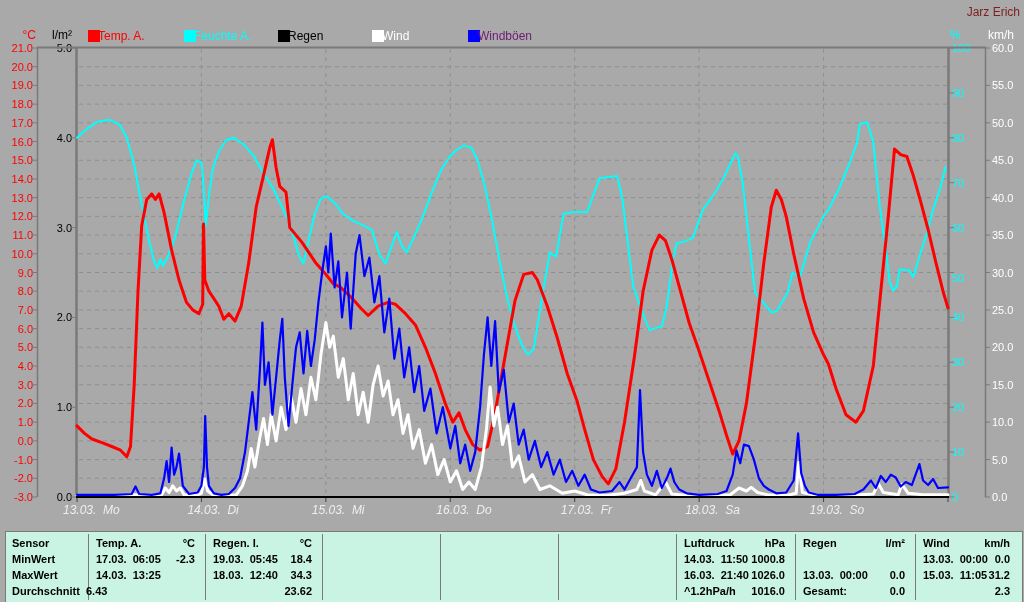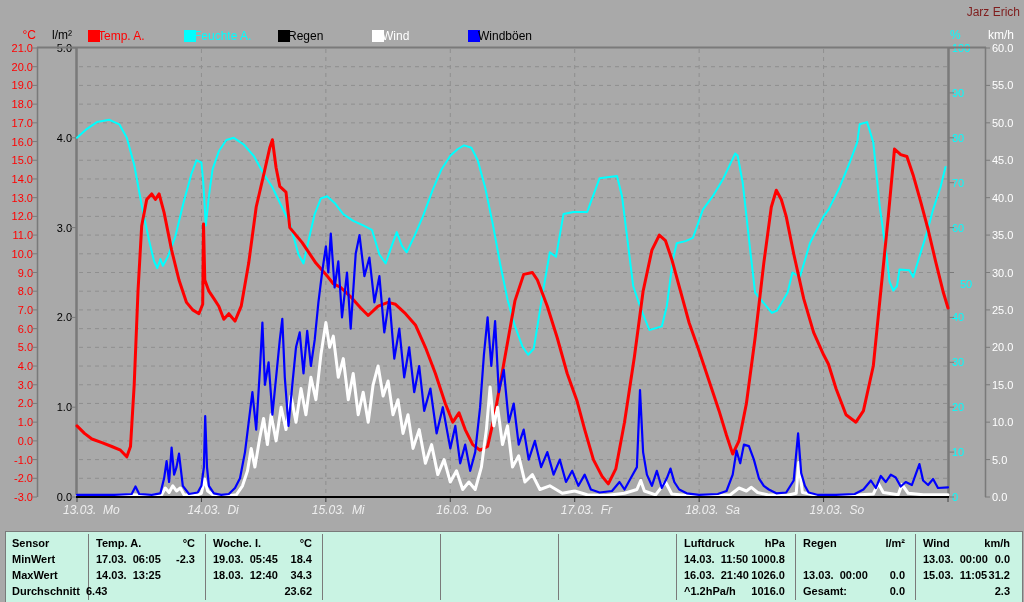--- a/index.html
+++ b/index.html
@@ -44,21 +44,21 @@
       <div class="abs legend-item" style="left: 278px;">
         <span class="legend-swatch" style="background: rgb(0, 0, 0);"></span>
         <span class="legend-text" style="color: rgb(0, 0, 0);">Regen</span>
       </div>
       <div class="abs legend-item" style="left: 372px;">
         <span class="legend-swatch" style="background: rgb(255, 255, 255);"></span>
         <span class="legend-text" style="color: rgb(255, 255, 255);">Wind</span>
       </div>
       <div class="abs legend-item" style="left: 468px;">
         <span class="legend-swatch" style="background: rgb(0, 0, 255);"></span>
-        <span class="legend-text" style="color: #000000;">Windböen</span>
+        <span class="legend-text" style="color: #701a75;">Windböen</span>
       </div>
     </div>
   <div id="axis-labels">
       <div class="abs axis-label" style="left: 2px; width: 31px; text-align: right; top: 42px; color: rgb(255, 0, 0);">21.0</div>
       <div class="abs axis-label" style="left: 2px; width: 31px; text-align: right; top: 60.7083px; color: rgb(255, 0, 0);">20.0</div>
       <div class="abs axis-label" style="left: 2px; width: 31px; text-align: right; top: 79.4167px; color: rgb(255, 0, 0);">19.0</div>
       <div class="abs axis-label" style="left: 2px; width: 31px; text-align: right; top: 98.125px; color: rgb(255, 0, 0);">18.0</div>
       <div class="abs axis-label" style="left: 2px; width: 31px; text-align: right; top: 116.833px; color: rgb(255, 0, 0);">17.0</div>
       <div class="abs axis-label" style="left: 2px; width: 31px; text-align: right; top: 135.542px; color: rgb(255, 0, 0);">16.0</div>
       <div class="abs axis-label" style="left: 2px; width: 31px; text-align: right; top: 154.25px; color: rgb(255, 0, 0);">15.0</div>
@@ -84,21 +84,21 @@
       <div class="abs axis-label" style="left: 40px; width: 32px; text-align: right; color: rgb(0, 0, 0); top: 131.8px;">4.0</div>
       <div class="abs axis-label" style="left: 40px; width: 32px; text-align: right; color: rgb(0, 0, 0); top: 221.6px;">3.0</div>
       <div class="abs axis-label" style="left: 40px; width: 32px; text-align: right; color: rgb(0, 0, 0); top: 311.4px;">2.0</div>
       <div class="abs axis-label" style="left: 40px; width: 32px; text-align: right; color: rgb(0, 0, 0); top: 401.2px;">1.0</div>
       <div class="abs axis-label" style="left: 40px; width: 32px; text-align: right; color: rgb(0, 0, 0); top: 491px;">0.0</div>
       <div class="abs axis-label" style="left: 952px; width: 26px; top: 42px; color: rgb(0, 255, 255);">100</div>
       <div class="abs axis-label" style="left: 952px; width: 26px; top: 86.9px; color: rgb(0, 255, 255);">90</div>
       <div class="abs axis-label" style="left: 952px; width: 26px; top: 131.8px; color: rgb(0, 255, 255);">80</div>
       <div class="abs axis-label" style="left: 952px; width: 26px; top: 176.7px; color: rgb(0, 255, 255);">70</div>
       <div class="abs axis-label" style="left: 952px; width: 26px; top: 221.6px; color: rgb(0, 255, 255);">60</div>
-      <div class="abs axis-label" style="left: 952px; width: 26px; top: 278px; color: rgb(0, 255, 255); margin-left: 8px;">50</div>
+      <div class="abs axis-label" style="left: 952px; width: 26px; top: 272px; color: rgb(0, 255, 255);">50</div>
       <div class="abs axis-label" style="left: 952px; width: 26px; top: 311.4px; color: rgb(0, 255, 255);">40</div>
       <div class="abs axis-label" style="left: 952px; width: 26px; top: 356.3px; color: rgb(0, 255, 255);">30</div>
       <div class="abs axis-label" style="left: 952px; width: 26px; top: 401.2px; color: rgb(0, 255, 255);">20</div>
       <div class="abs axis-label" style="left: 952px; width: 26px; top: 446.1px; color: rgb(0, 255, 255);">10</div>
       <div class="abs axis-label" style="left: 952px; width: 26px; top: 491px; color: rgb(0, 255, 255);">0</div>
       <div class="abs axis-label" style="left: 992px; width: 30px; top: 42px; color: rgb(255, 255, 255);">60.0</div>
       <div class="abs axis-label" style="left: 992px; width: 30px; top: 79.4167px; color: rgb(255, 255, 255);">55.0</div>
       <div class="abs axis-label" style="left: 992px; width: 30px; top: 116.833px; color: rgb(255, 255, 255);">50.0</div>
       <div class="abs axis-label" style="left: 992px; width: 30px; top: 154.25px; color: rgb(255, 255, 255);">45.0</div>
       <div class="abs axis-label" style="left: 992px; width: 30px; top: 191.667px; color: rgb(255, 255, 255);">40.0</div>
@@ -240,21 +240,21 @@
       <div class="tbl-cell" style="left: 6px; top: 21px;">MinWert</div>
       <div class="tbl-cell" style="left: 6px; top: 37px;">MaxWert</div>
       <div class="tbl-cell" style="left: 6px; top: 53px;">Durchschnitt</div>
       <div class="tbl-cell" style="left: 90px; top: 5px;">Temp. A.</div>
       <div class="tbl-cell" style="left: 82px; top: 5px; width: 107px; text-align: right;">°C</div>
       <div class="tbl-cell" style="left: 90px; top: 21px;">17.03.  06:05</div>
       <div class="tbl-cell" style="left: 82px; top: 21px; width: 107px; text-align: right;">-2.3</div>
       <div class="tbl-cell" style="left: 90px; top: 37px;">14.03.  13:25</div>
       <div class="tbl-cell" style="left: 82px; top: 37px; width: 107px; text-align: center; margin-top: 40px;">16.1</div>
       <div class="tbl-cell" style="left: 80px; top: 53px; width: 107px; text-align: left;">6.43</div>
-      <div class="tbl-cell" style="left: 207px; top: 5px;">Woche. I.</div>
+      <div class="tbl-cell" style="left: 207px; top: 5px;">Regen. I.</div>
       <div class="tbl-cell" style="left: 199px; top: 5px; width: 107px; text-align: right;">°C</div>
       <div class="tbl-cell" style="left: 207px; top: 21px;">19.03.  05:45</div>
       <div class="tbl-cell" style="left: 199px; top: 21px; width: 107px; text-align: right;">18.4</div>
       <div class="tbl-cell" style="left: 207px; top: 37px;">18.03.  12:40</div>
       <div class="tbl-cell" style="left: 199px; top: 37px; width: 107px; text-align: right;">34.3</div>
       <div class="tbl-cell" style="left: 199px; top: 53px; width: 107px; text-align: right;">23.62</div>
       <div class="tbl-cell" style="left: 678px; top: 5px;">Luftdruck</div>
       <div class="tbl-cell" style="left: 670px; top: 5px; width: 109px; text-align: right;">hPa</div>
       <div class="tbl-cell" style="left: 678px; top: 21px;">14.03.  11:50</div>
       <div class="tbl-cell" style="left: 670px; top: 21px; width: 109px; text-align: right;">1000.8</div>

